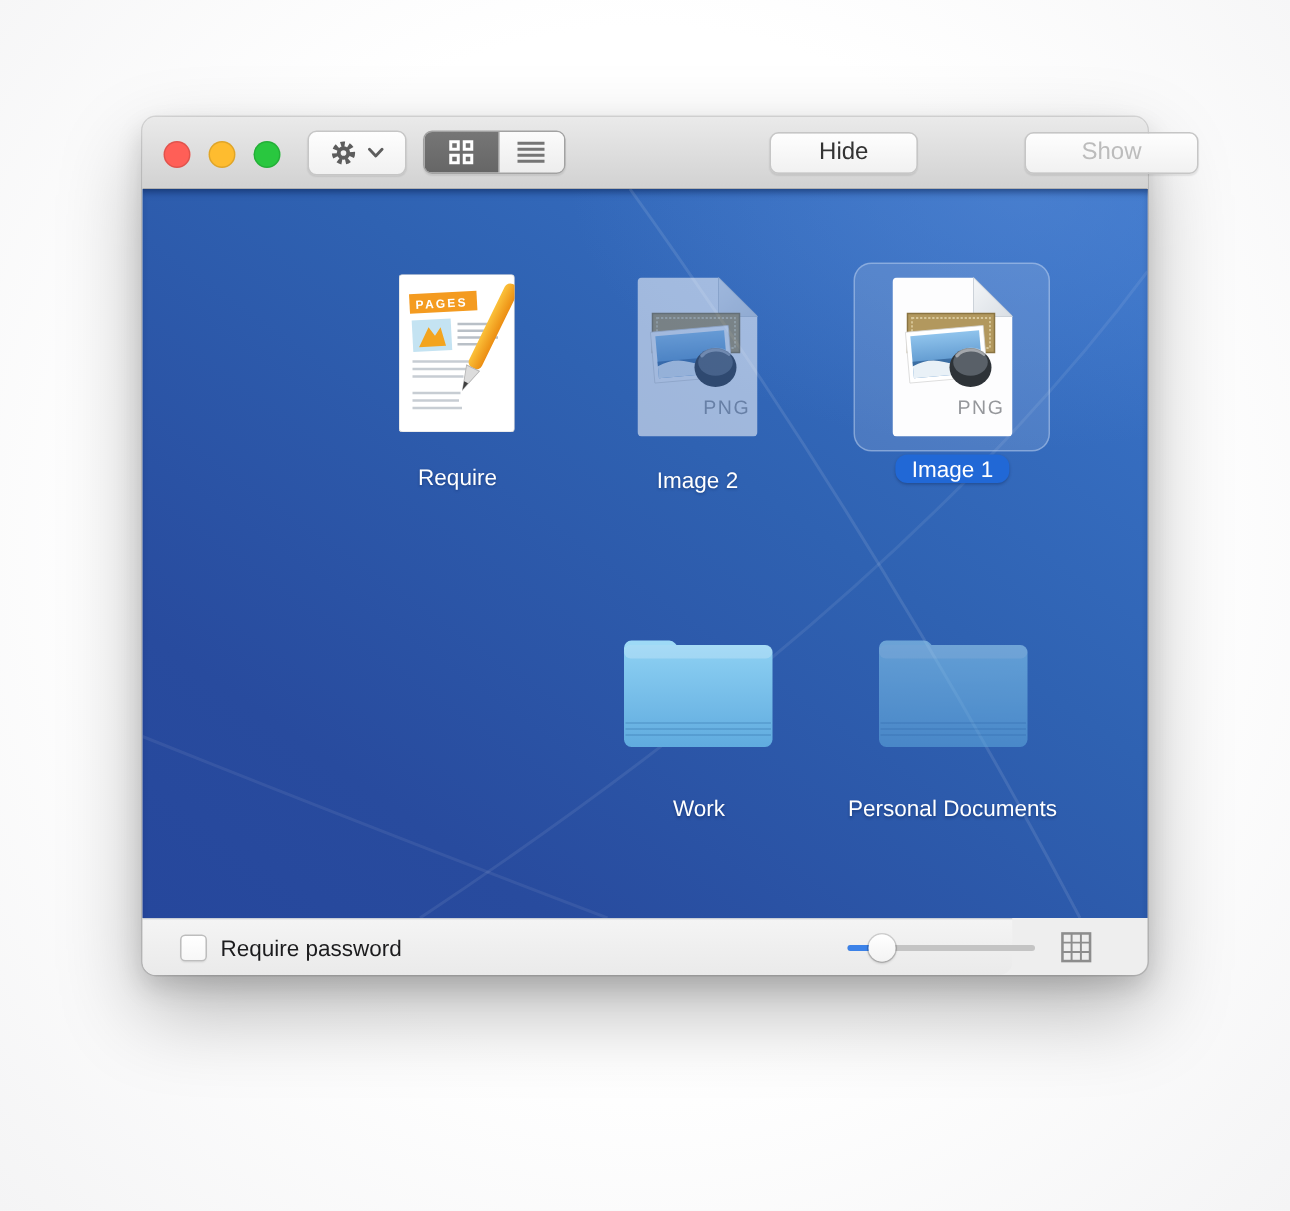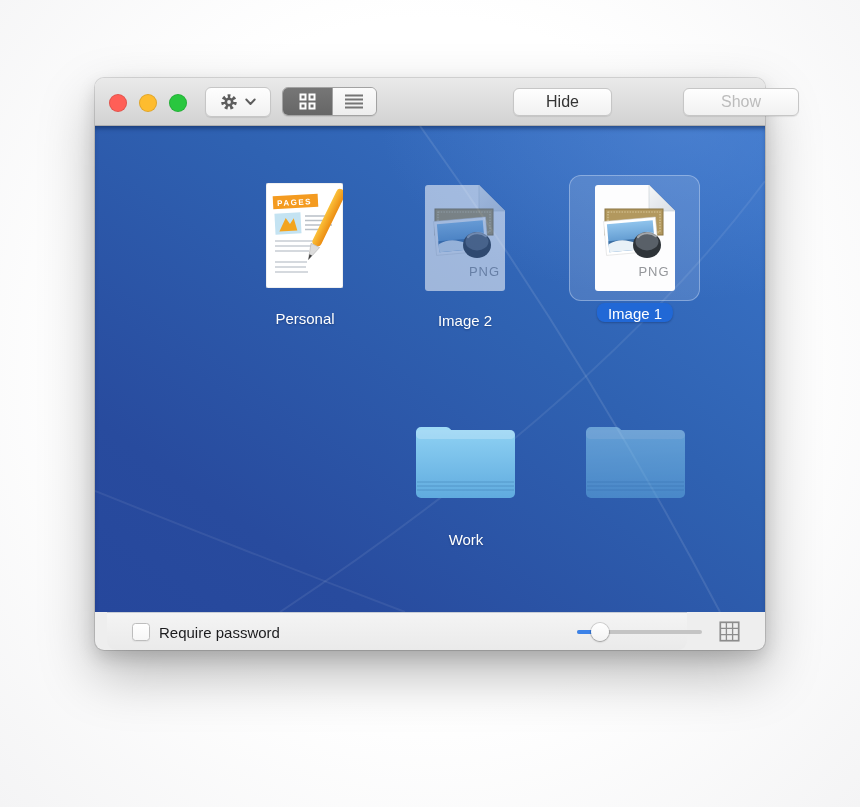--- a/index.html
+++ b/index.html
@@ -72,21 +72,21 @@
     display:flex;align-items:center;justify-content:center;
   }
   .sel-pill{
     position:absolute;left:540px;top:177px;transform:translateX(-50%);
     background:#2168d6;border-radius:8px;padding:2px 11px 0 11px;
     color:#fff;font-size:15px;font-weight:500;white-space:nowrap;
     box-shadow:0 1px 2px rgba(0,20,60,0.3);
   }
   
   .statusbar{
-    position:absolute;left:12px;top:534px;width:580px;height:38px;
+    position:absolute;left:0;top:534px;width:580px;height:38px;
     border-radius:0 0 9px 9px;
     background:linear-gradient(#f4f4f4,#eaeaea);
     border-top:1px solid #c9ced6;box-sizing:border-box;
   }
   .checkbox{
     position:absolute;left:25px;top:10px;width:18px;height:18px;box-sizing:border-box;
     background:linear-gradient(#fff,#f7f7f7);border:1px solid #bdbdbd;border-radius:3.5px;
     box-shadow:0 1px 1px rgba(0,0,0,0.05);
   }
   .req-label{position:absolute;left:52px;top:0;height:38px;display:flex;align-items:center;font-size:15px;color:#1c1c1e;}
@@ -180,21 +180,21 @@
         <g stroke="#c7cdd3" stroke-width="1.6">
           <path d="M9,58 H47 M9,63 H45 M9,68 H43 M9,79 H41 M9,84 H40 M9,89 H42"></path>
         </g>
         <g transform="rotate(26 57 45)">
           <rect x="53" y="2" width="9.5" height="62" rx="4" fill="url(#pen)"></rect>
           <path d="M53,64 H62.5 L57.8,80 Z" fill="#dcdcdc" stroke="#b5b5b5" stroke-width="0.6"></path>
           <path d="M56.3,74.5 H59.2 L57.8,80 Z" fill="#3f3f3f"></path>
         </g>
       </svg>
     </div>
-    <div class="file-label" style="left:210px;top:183px;">Personal</div>
+    <div class="file-label" style="left:210px;top:183px;">Require</div>
 
     <div class="icon-abs dim" style="left:330px;top:59px;width:80px;height:106px;">
       <svg width="80" height="106" viewBox="0 0 80 106">
         <defs>
           <linearGradient id="sky2" x1="0" y1="0" x2="0" y2="1">
             <stop offset="0" stop-color="#8fc3ec"></stop>
               <stop offset="1" stop-color="#4a86c2"></stop>
           </linearGradient>
           <linearGradient id="fold2" x1="0" y1="0" x2="1" y2="1">
             <stop offset="0" stop-color="#f4f6f8"></stop>
@@ -278,20 +278,21 @@
           </linearGradient>
         </defs>
         <path d="M3,14 a5,5 0 0 1 5,-5 h25 a5,5 0 0 1 4,1.8 l5.5,6.2 H3 Z" fill="#9edaf6"></path>
         <rect x="3" y="12" width="99" height="68" rx="5" fill="url(#fbodyB)"></rect>
         <rect x="3" y="12" width="99" height="9" rx="4.5" fill="rgba(255,255,255,0.22)"></rect>
         <g stroke="rgba(20,80,140,0.18)" stroke-width="1.4">
           <path d="M4,64 H101 M4,68 H101 M4,72 H101"></path>
         </g>
       </svg>
     </div>
+    <div class="file-label" style="left:540px;top:404px;">Personal Documents</div>
   </div>
 
   <div class="statusbar">
     <div class="checkbox"></div>
     <div class="req-label">Require password</div>
     <div class="slider">
       <div class="track"></div>
       <div class="fill"></div>
       <div class="thumb"></div>
     </div>

